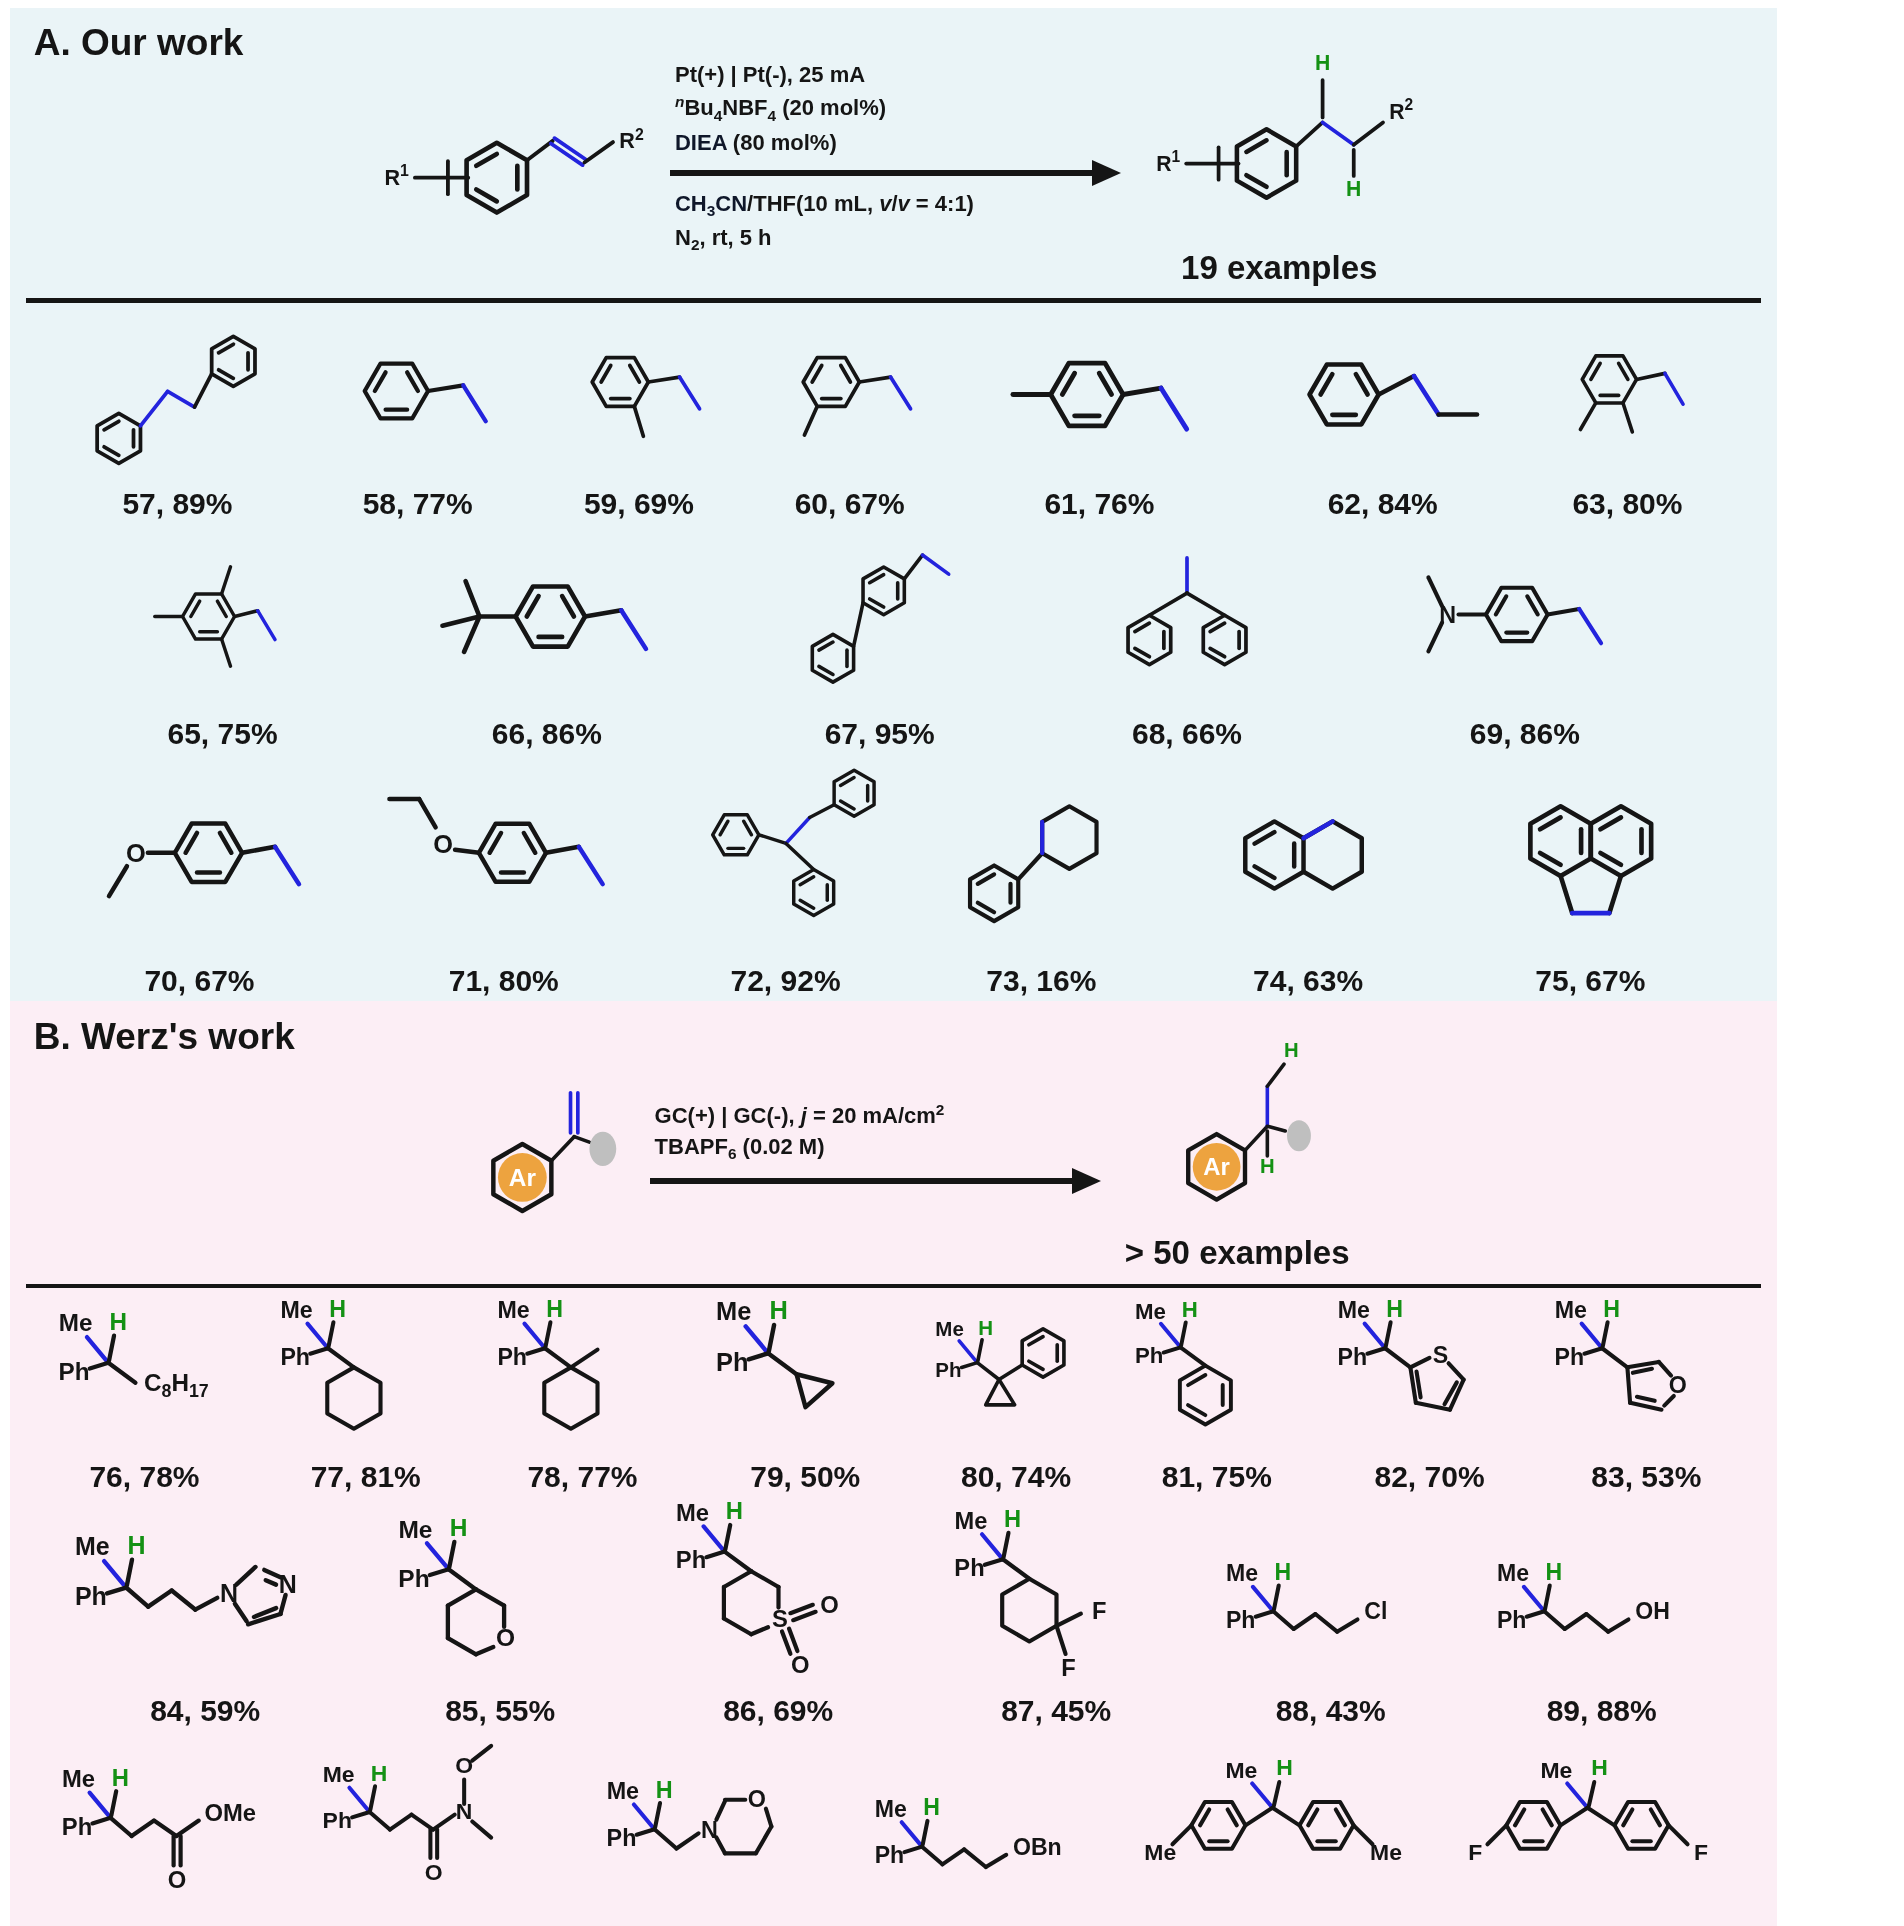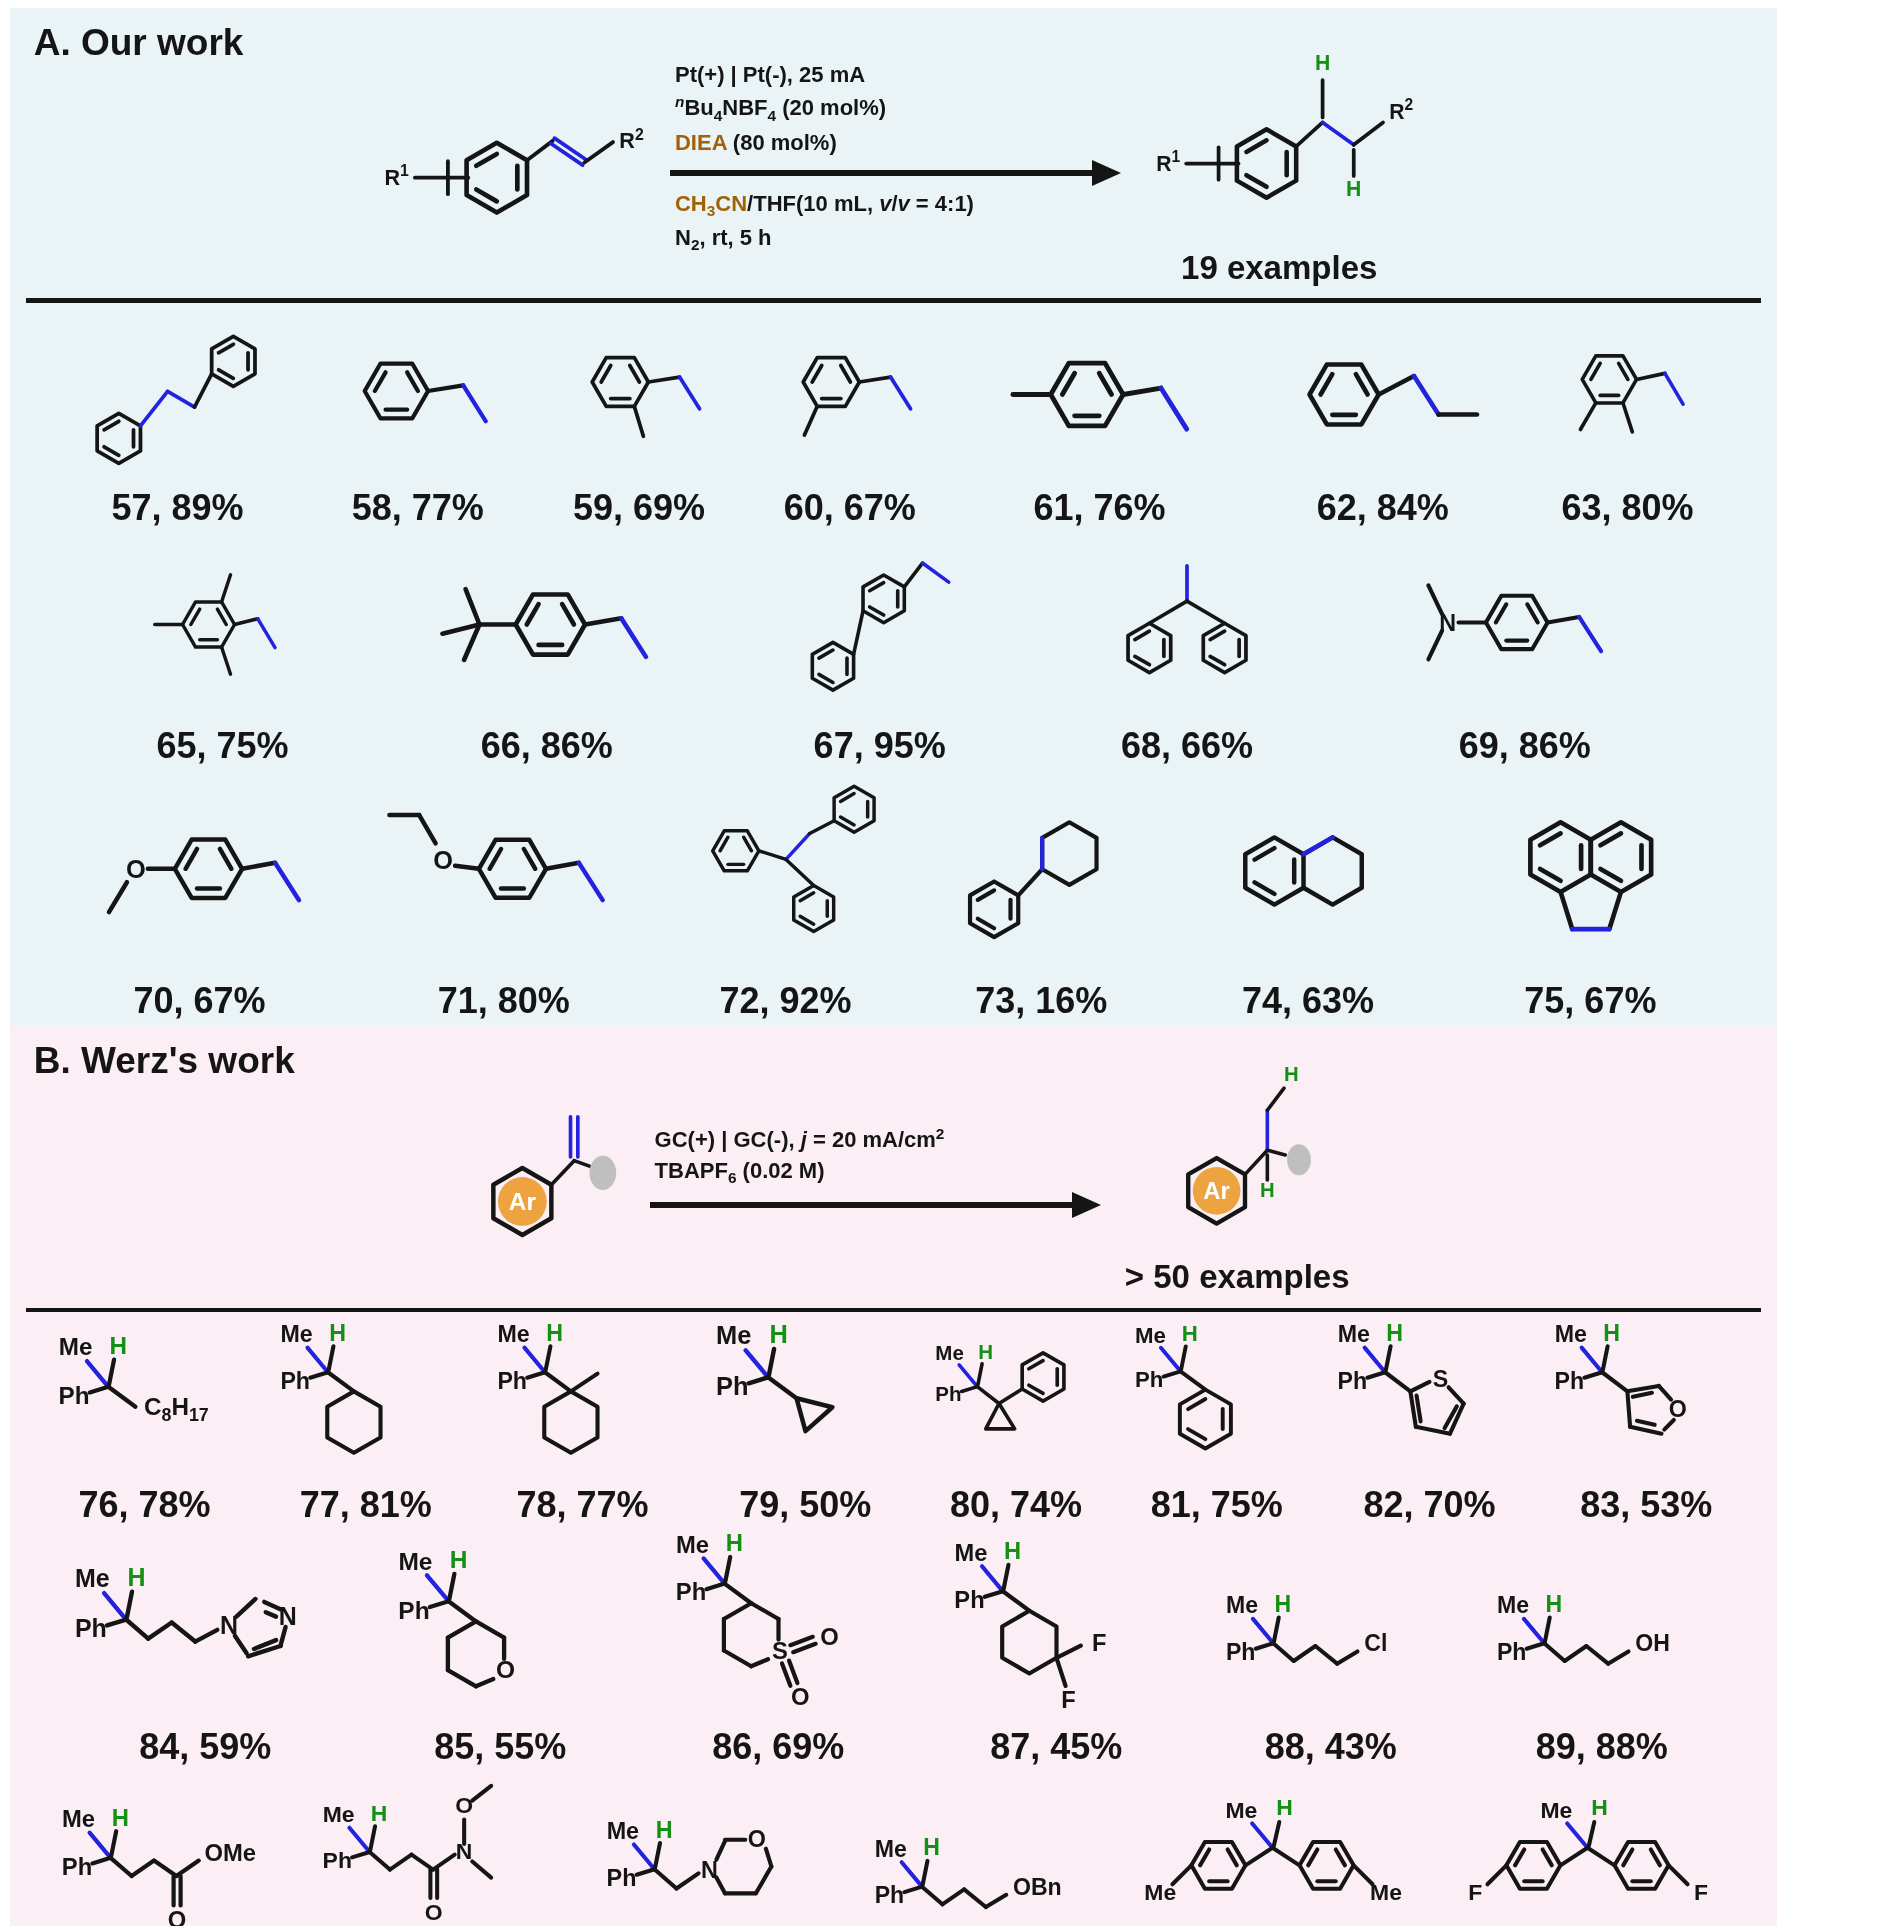--- a/index.html
+++ b/index.html
@@ -6,30 +6,30 @@
   body{width:1904px;font-family:"Liberation Sans",sans-serif;color:#151515;}
   .page{padding:8px 9.7px;}
   .panel{width:1767px;box-sizing:border-box;}
   .panelA{background:#eaf4f7;padding:11.3px 16px 1.6px;}
   .panelB{background:#fceef5;padding:11.3px 16px 8px;}
   .ptitle{font-size:37px;font-weight:700;margin:3.2px 0 0 8px;}
   .scheme{display:flex;align-items:center;justify-content:center;gap:24px;margin-top:-35px;}
   .conds{display:flex;flex-direction:column;font-size:22px;font-weight:700;min-width:451px;max-width:484px;}
   .cline{padding:2.4px 4.8px;white-space:nowrap;}
   .cline sub,.cline sup{font-size:70%;}
-  .green{color:#a16207;}
+  .green{color:#0f172a;}
   .arrow{display:flex;align-items:center;height:27px;margin:1.6px 0;}
   .shaft{flex:1;height:5.6px;background:#151515;}
   .head{width:0;height:0;border-left:29px solid #151515;border-top:13.7px solid transparent;border-bottom:13.7px solid transparent;margin-left:-2.4px;}
   .prod{display:flex;flex-direction:column;align-items:center;}
   .examples{font-size:33px;font-weight:700;margin-top:1.6px;}
   .divider{height:4.8px;background:#151515;margin:11.3px 0 6.4px;}
   .crow{display:flex;justify-content:space-evenly;align-items:flex-end;margin:3.2px 0 1.6px;}
   .cell{display:flex;flex-direction:column;align-items:center;}
-  .clabel{font-size:36px;font-weight:700;margin-top:8px;}
+  .clabel{font-size:30px;font-weight:700;margin-top:8px;}
   .bk{stroke:#151515;stroke-width:6;fill:none;stroke-linecap:round;stroke-linejoin:round;}
   .bl{stroke:#2323dd;stroke-width:6;fill:none;stroke-linecap:round;stroke-linejoin:round;}
   .at{font-family:"Liberation Sans",sans-serif;font-size:34px;font-weight:700;fill:#151515;}
   .gt{fill:#149114;}
   .sb{font-size:25px;}
   .artxt{font-family:"Liberation Sans",sans-serif;font-size:40px;font-weight:700;fill:#ffffff;}
 </style>
 </head>
 <body>
 

